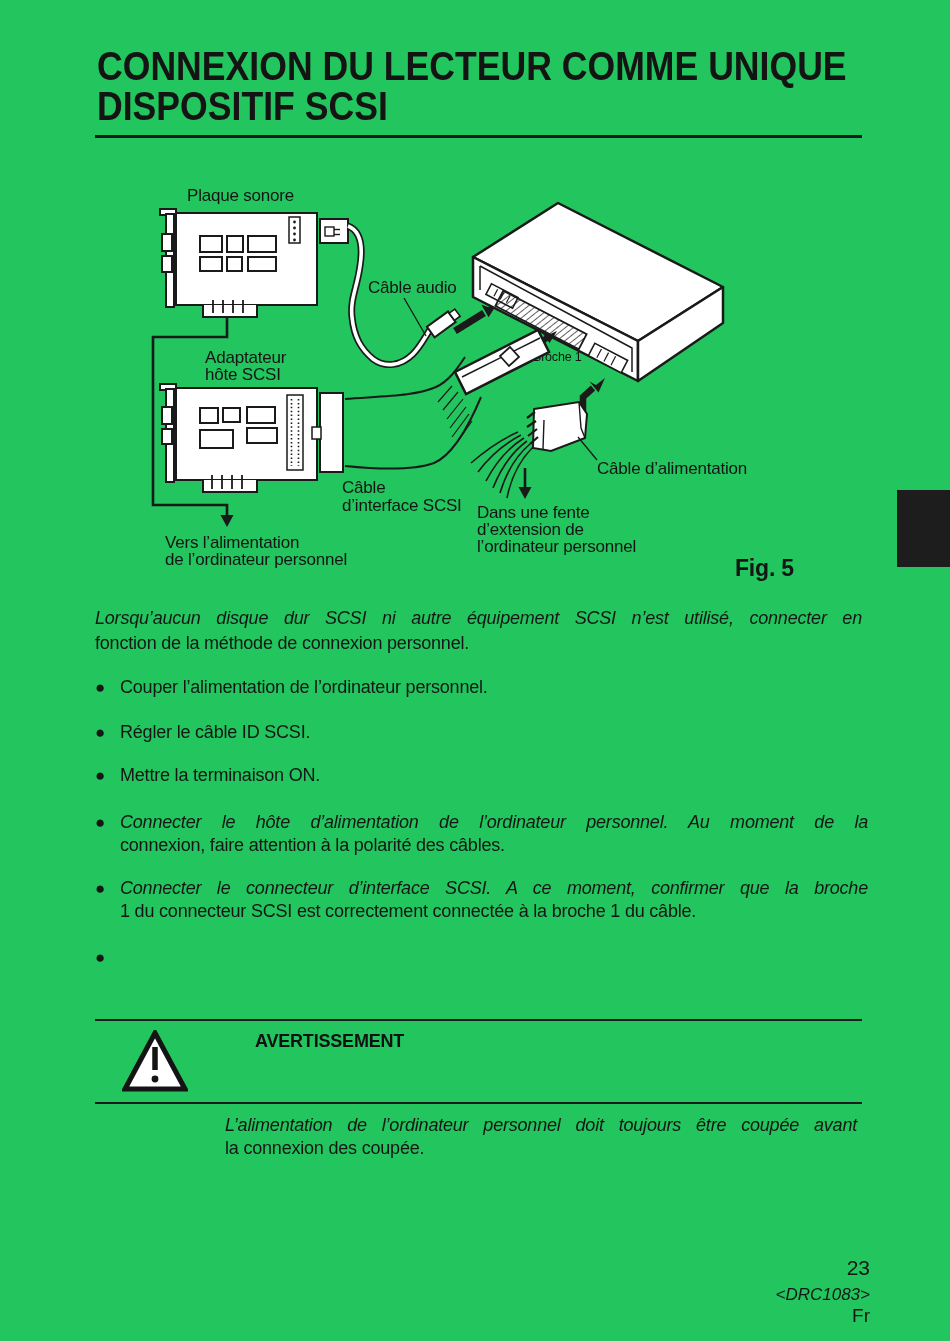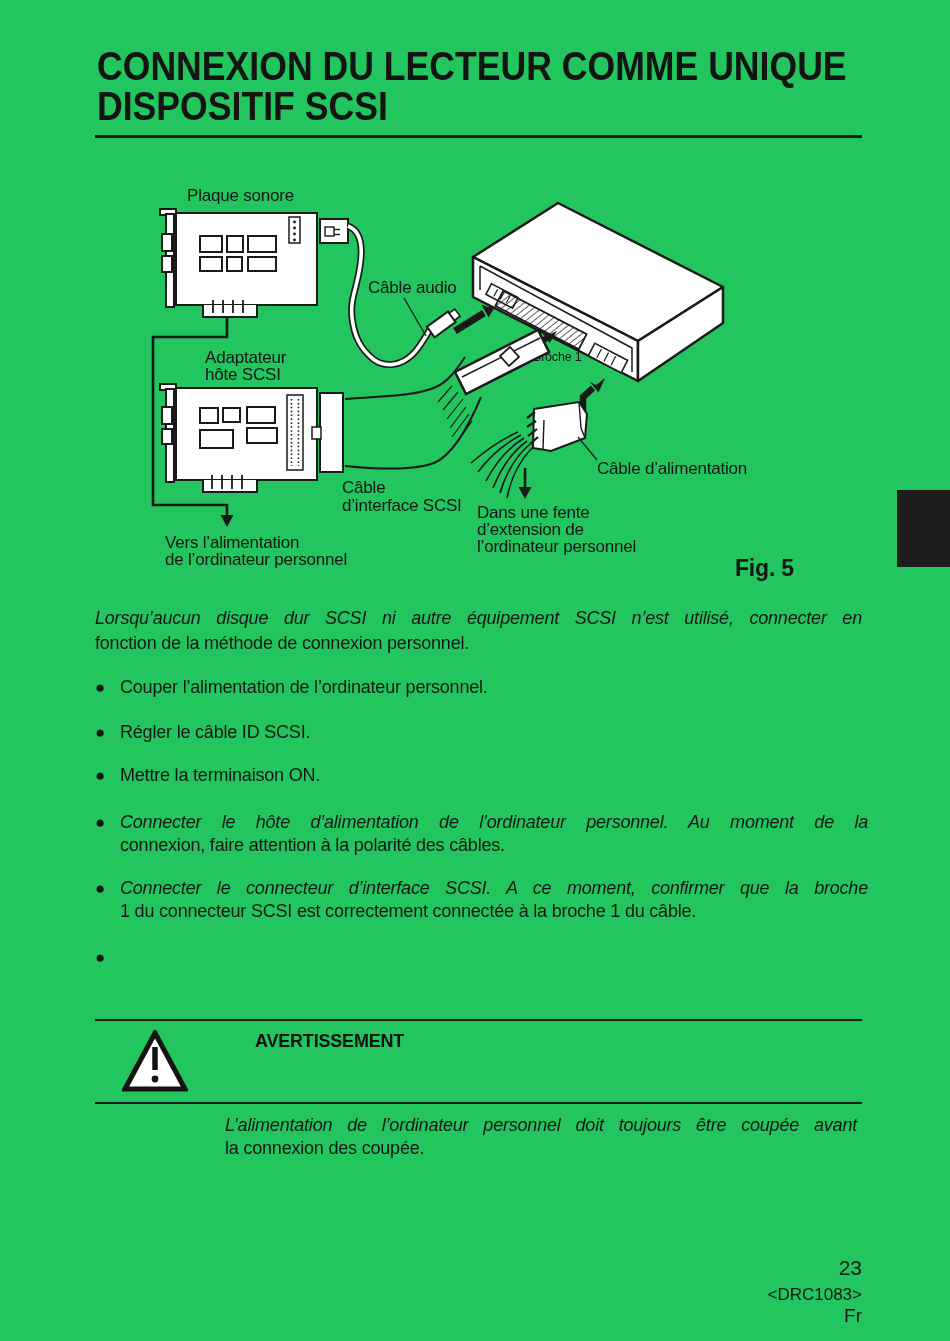--- a/index.html
+++ b/index.html
@@ -18,23 +18,23 @@
   .hr{background:#1c1c1c; height:2.5px;}
   .hr-thin{background:#1c1c1c; height:2px;}
   .bodytext{font-size:18px; letter-spacing:-0.2px; color:#161616;}
   .intro{left:95px; top:606px; width:767px; line-height:25px;}
   .jl{text-align:justify; text-align-last:justify;font-style:italic;}
   .nl{text-align:left;}
   .bullet{left:95px; width:748px; line-height:23px; padding-left:25px; box-sizing:content-box;}
   .bullet .dot{position:absolute; left:0; top:0; font-size:17px; line-height:23px;}
   .warn-head{left:225px; top:1031px; font-size:18px; font-weight:bold; letter-spacing:-0.2px;margin-left:30px;}
   .warn-text{left:225px; top:1114px; width:632px; line-height:22.5px;}
-  .footer{right:88px; text-align:center; color:#161616;}
+  .footer{right:80px; text-align:center; color:#161616;}
   .f23{top:1256px; font-size:21px;}
-  .fcode{top:1285px; font-size:17px;}
+  .fcode{top:1285px; font-size:17px;font-style:italic;}
   .ffr{top:1305px; font-size:19px;}
   .side-tab{left:897px; top:490px; width:53px; height:77px; background:#1d1d1d;}
   svg text{font-family:"Liberation Sans", sans-serif; fill:#151515; font-size:17px; letter-spacing:-0.2px;}
   svg .small{font-size:12.5px;}
   svg .cap{font-size:23px; font-weight:bold;}
 </style>
 </head>
 <body>
 
 <div class="page">

